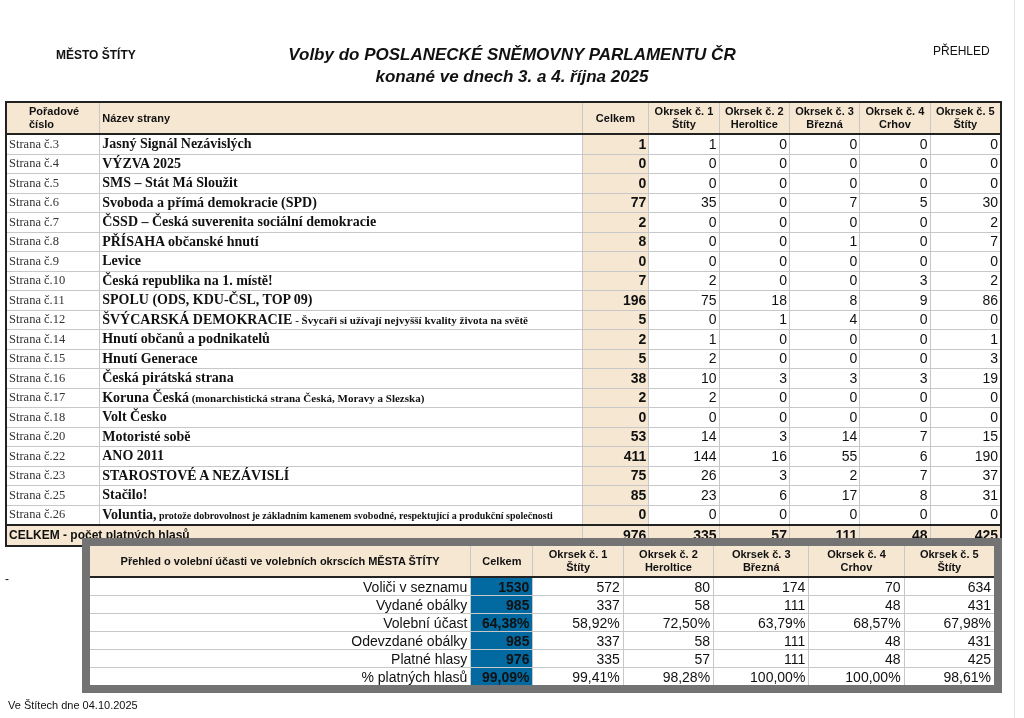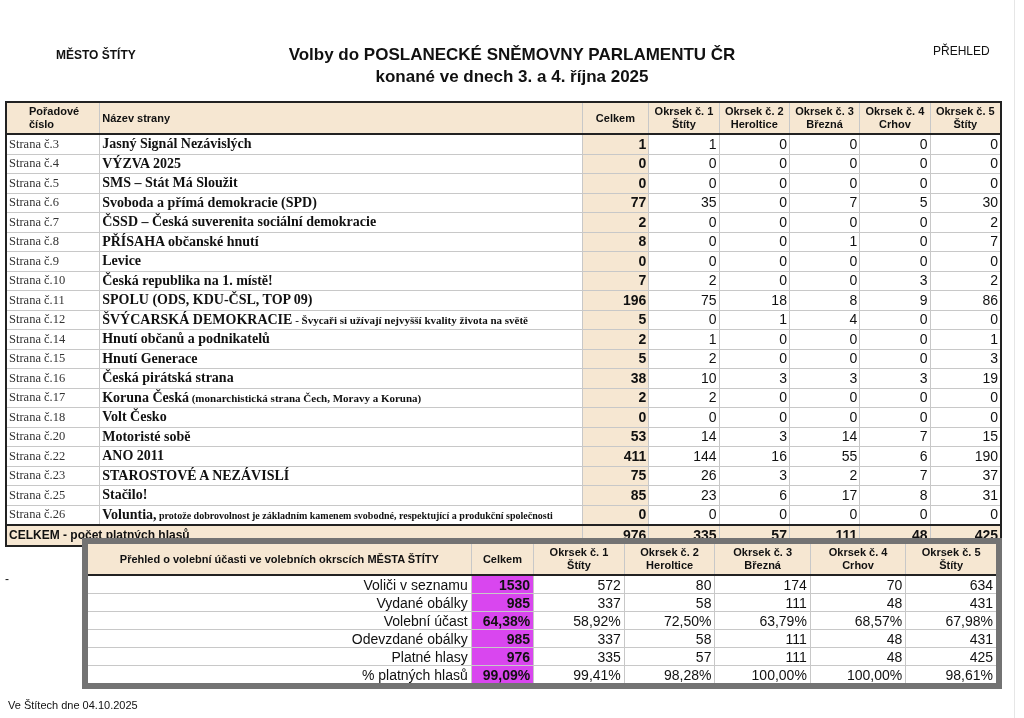--- a/index.html
+++ b/index.html
@@ -1,40 +1,40 @@
 <!DOCTYPE html>
 <html><head>
 <meta charset="utf-8">
 <style>
   html, body { margin:0; padding:0; background:#fff; }
   body { width:1024px; height:718px; position:relative; overflow:hidden; font-family:"Liberation Sans", sans-serif; color:#111; }
   .hdr-left { position:absolute; left:56px; top:48px; font-size:12px; font-weight:bold; }
   .hdr-right { position:absolute; left:893px; top:44px; font-size:12px;margin-left:40px; }
   .title { position:absolute; left:0; width:1024px; top:44px; text-align:center; font-size:17px; font-weight:bold; line-height:22px; }
-  .title div { padding-left:0; }
+  .title div { padding-left:0;font-style:italic; }
   .right-edge { position:absolute; left:1014px; top:0; width:1px; height:718px; background:#e6e6e6; }
   table { border-collapse:collapse; position:absolute; }
   .t1 { left:5px; top:101px; width:997px; border:2px solid #222; }
   .t1 td, .t1 th { border:1px solid #c8c8c8; padding:0 2px; height:18.5px; line-height:17px; white-space:nowrap; }
   .t1 th { background:#f6e7d2; font-family:"Liberation Sans", sans-serif; font-size:11px; font-weight:bold; height:30px; line-height:13px; border-bottom:2px solid #222; }
   .t1 th.num { text-align:center; }
   .t1 th.lbl { text-align:left; vertical-align:middle; }
   .c-code { width:70px; font-family:"Liberation Serif", serif; font-size:12.5px; color:#333; }
   .c-name { width:480px; font-family:"Liberation Serif", serif; font-weight:bold; font-size:14px; }
   .c-name .note { font-size:10px; font-weight:bold; }
   .c-name .note-l { font-size:11px; }
   .c-tot { width:64px; background:#f6e7d2; text-align:right; font-weight:bold; font-size:14px; }
   .c-d { width:66px; text-align:right; font-size:14px; }
   .t1 tr.total td { background:#f6e7d2; font-weight:bold; border-top:2px solid #222; font-size:14px; }
   .t1 tr.total td.tl { font-size:12px; text-align:left; }
-  .t2 { left:82px; top:538px; width:920px; border:6px solid #737373; }
+  .t2 { left:82px; top:538px; width:920px; border:8px solid #737373; }
   .t2 td, .t2 th { border:1px solid #c8c8c8; padding:0 3px; height:17px; line-height:16px; white-space:nowrap; }
   .t2 th { background:#f6e7d2; font-size:11px; font-weight:bold; height:30px; line-height:13px; border-bottom:2px solid #222; text-align:center; }
   .t2 .lab { width:468px; font-size:14px; text-align:right; }
-  .t2 .tot { background:#d946ef; text-align:right; font-weight:bold; font-size:14px; width:68px; }
+  .t2 .tot { background:#0369a1; text-align:right; font-weight:bold; font-size:14px; width:68px; }
   .t2 .d { text-align:right; font-size:14px; width:66px;padding-left:32px; }
   .dash { position:absolute; left:5px; top:572px; font-size:12px; }
   .foot { position:absolute; left:8px; top:699px; font-size:11px; }
 </style>
 </head>
 <body>
 
 <div class="right-edge"></div>
 <div class="hdr-left">MĚSTO ŠTÍTY</div>
 <div class="title">
@@ -182,21 +182,21 @@
         <td class="c-name"><span>Česká pirátská strana</span><span class="note note-l"></span></td>
         <td class="c-tot">38</td>
         <td class="c-d">10</td>
         <td class="c-d">3</td>
         <td class="c-d">3</td>
         <td class="c-d">3</td>
         <td class="c-d">19</td>
       </tr>
       <tr>
         <td class="c-code">Strana č.17</td>
-        <td class="c-name"><span>Koruna Česká</span><span class="note note-l"> (monarchistická strana Čech, Moravy a Koruna)</span></td>
+        <td class="c-name"><span>Koruna Česká</span><span class="note note-l"> (monarchistická strana Česká, Moravy a Slezska)</span></td>
         <td class="c-tot">2</td>
         <td class="c-d">2</td>
         <td class="c-d">0</td>
         <td class="c-d">0</td>
         <td class="c-d">0</td>
         <td class="c-d">0</td>
       </tr>
       <tr>
         <td class="c-code">Strana č.18</td>
         <td class="c-name"><span>Volt Česko</span><span class="note note-l"></span></td>

